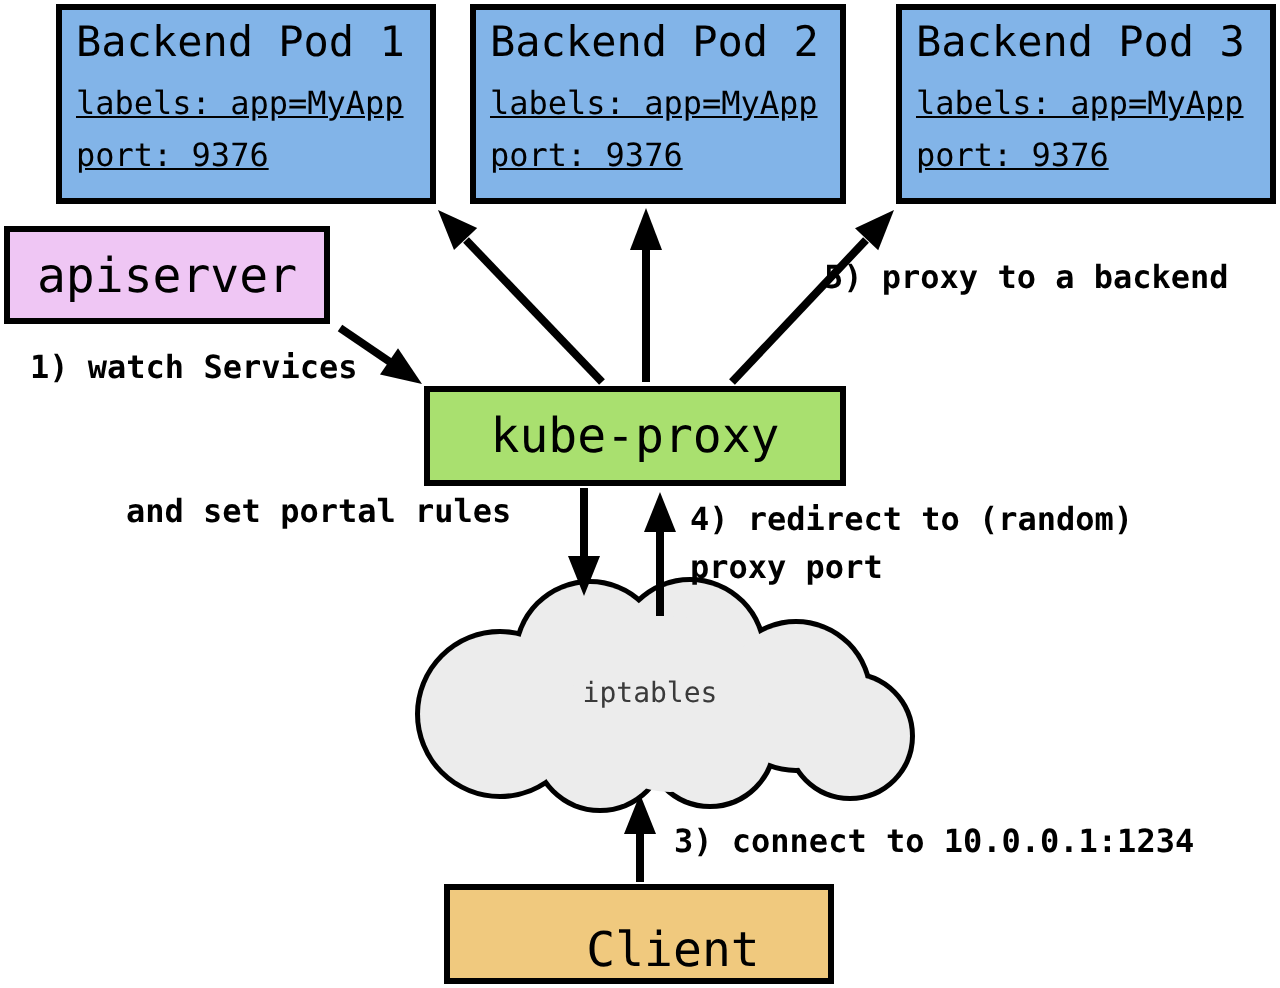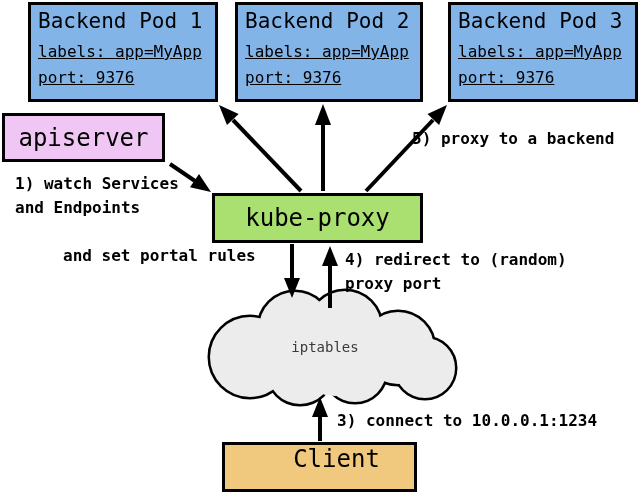--- a/index.html
+++ b/index.html
@@ -14,21 +14,21 @@
   .pod2{left:235px;width:188px;}
   .pod3{left:448px;}
   .pod-title{display:block;font-size:21px;line-height:26px;margin:3px 0 0 7px;white-space:nowrap;}
   .pod-line{display:block;font-size:16px;line-height:20px;margin:6px 0 0 7px;white-space:nowrap;text-decoration:underline;}
   .pod-line.first{margin-top:8px;}
   .apiserver{left:2px;top:113px;width:163px;height:49px;background:#efc6f4;
     display:flex;align-items:center;justify-content:center;font-size:24px;}
   .kubeproxy{left:212px;top:193px;width:211px;height:50px;background:#a9e06f;
     display:flex;align-items:center;justify-content:center;font-size:24px;}
   .client{left:222px;top:442px;width:195px;height:50px;background:#f0c97e;
-    display:flex;align-items:flex-start;justify-content:center;font-size:24px;padding-left:34px;}
+    display:flex;align-items:flex-end;justify-content:center;font-size:24px;padding-left:34px;}
   .cloud-label{position:absolute;left:265px;top:339px;width:120px;text-align:center;
     font-size:14px;color:#3a3a3a;}
   .step{position:absolute;font-weight:bold;font-size:16px;line-height:24px;white-space:nowrap;}
   .step span{display:block;}
   .step1{left:15px;top:172px;}
   .step2{left:63px;top:244px;}
   .step3{left:337px;top:409px;}
   .step4{left:345px;top:248px;}
   .step5{left:412px;top:127px;}
 </style>
@@ -120,21 +120,20 @@
   </div>
 
   <div class="cloud-label">iptables</div>
 
   <div class="box client">
     <span>Client</span>
   </div>
 
   <div class="step step1">
     <span>1) watch Services</span>
-    <span>and Endpoints</span>
   </div>
   <div class="step step2">
     <span>and set portal rules</span>
   </div>
   <div class="step step3">
     <span>3) connect to 10.0.0.1:1234</span>
   </div>
   <div class="step step4">
     <span>4) redirect to (random)</span>
     <span>proxy port</span>

